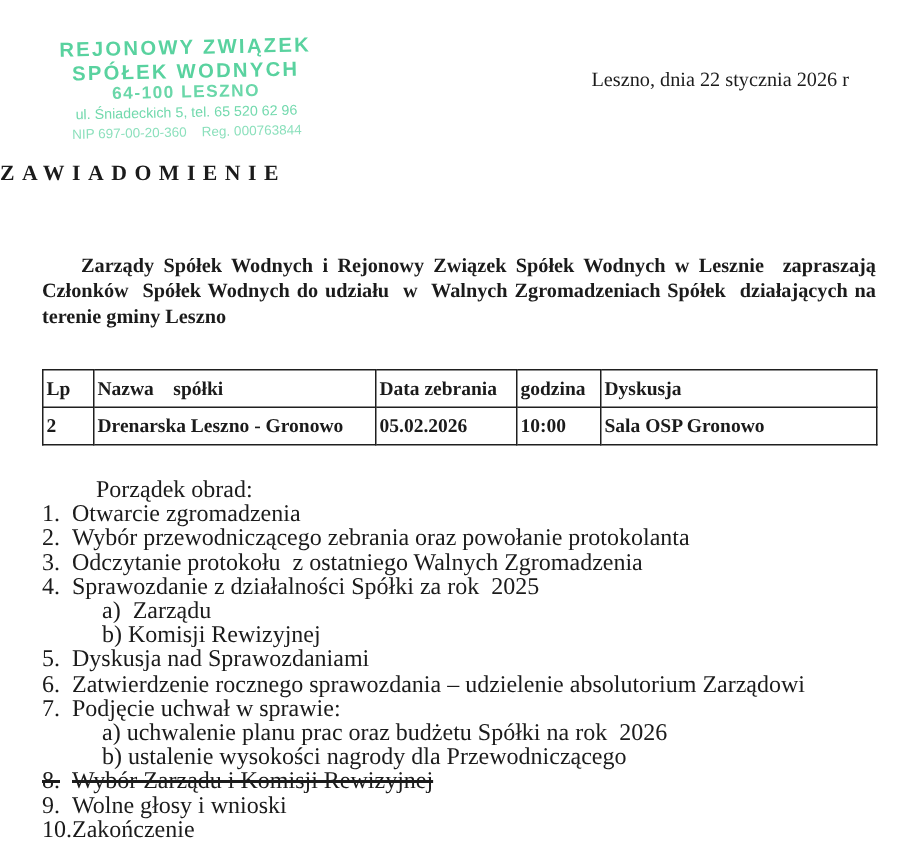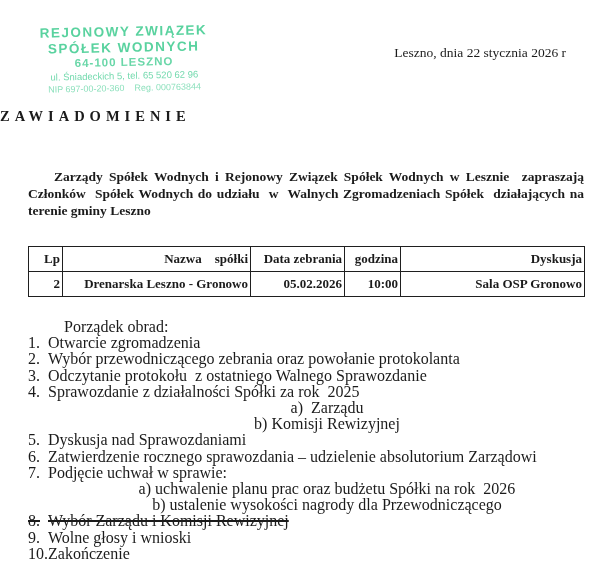--- a/index.html
+++ b/index.html
@@ -96,21 +96,21 @@
     top: 246px;
     left: 28px;
     width: 556px;
     border-collapse: collapse;
     table-layout: fixed;
     font-size: 13px;
     font-weight: bold;
   }
   .meet-table th, .meet-table td {
     border: 1.6px solid #1f1f1f;
-    text-align: right;
+    text-align: left;
     vertical-align: middle;
     height: 25px;
     padding: 1px 2px;
     white-space: pre;
     overflow: hidden;
   }
 
   
   .agenda {
     position: absolute;
@@ -129,21 +129,20 @@
   .ag-item .num {
     flex: 0 0 20px;
     white-space: nowrap;
   }
   .ag-item .txt {
     white-space: pre-wrap;
   }
   .ag-sub {
     padding-left: 40px;
     white-space: pre-wrap;
-    text-align: center;
   }
   .struck .num, .struck .txt {
     text-decoration: line-through;
     text-decoration-thickness: 1.6px;
   }
 </style>
 </head>
 <body>
 
 <div class="page">
@@ -196,21 +195,21 @@
     <div class="ag-item">
       <span class="num">1.</span>
       <span class="txt">Otwarcie zgromadzenia</span>
     </div>
     <div class="ag-item">
       <span class="num">2.</span>
       <span class="txt">Wybór przewodniczącego zebrania oraz powołanie protokolanta</span>
     </div>
     <div class="ag-item">
       <span class="num">3.</span>
-      <span class="txt">Odczytanie protokołu  z ostatniego Walnego Sprawozdanie</span>
+      <span class="txt">Odczytanie protokołu  z ostatniego Walnych Zgromadzenia</span>
     </div>
     <div class="ag-item">
       <span class="num">4.</span>
       <span class="txt">Sprawozdanie z działalności Spółki za rok  2025</span>
     </div>
     <div class="ag-sub">a)  Zarządu</div>
     <div class="ag-sub">b) Komisji Rewizyjnej</div>
     <div class="ag-item">
       <span class="num">5.</span>
       <span class="txt">Dyskusja nad Sprawozdaniami</span>

